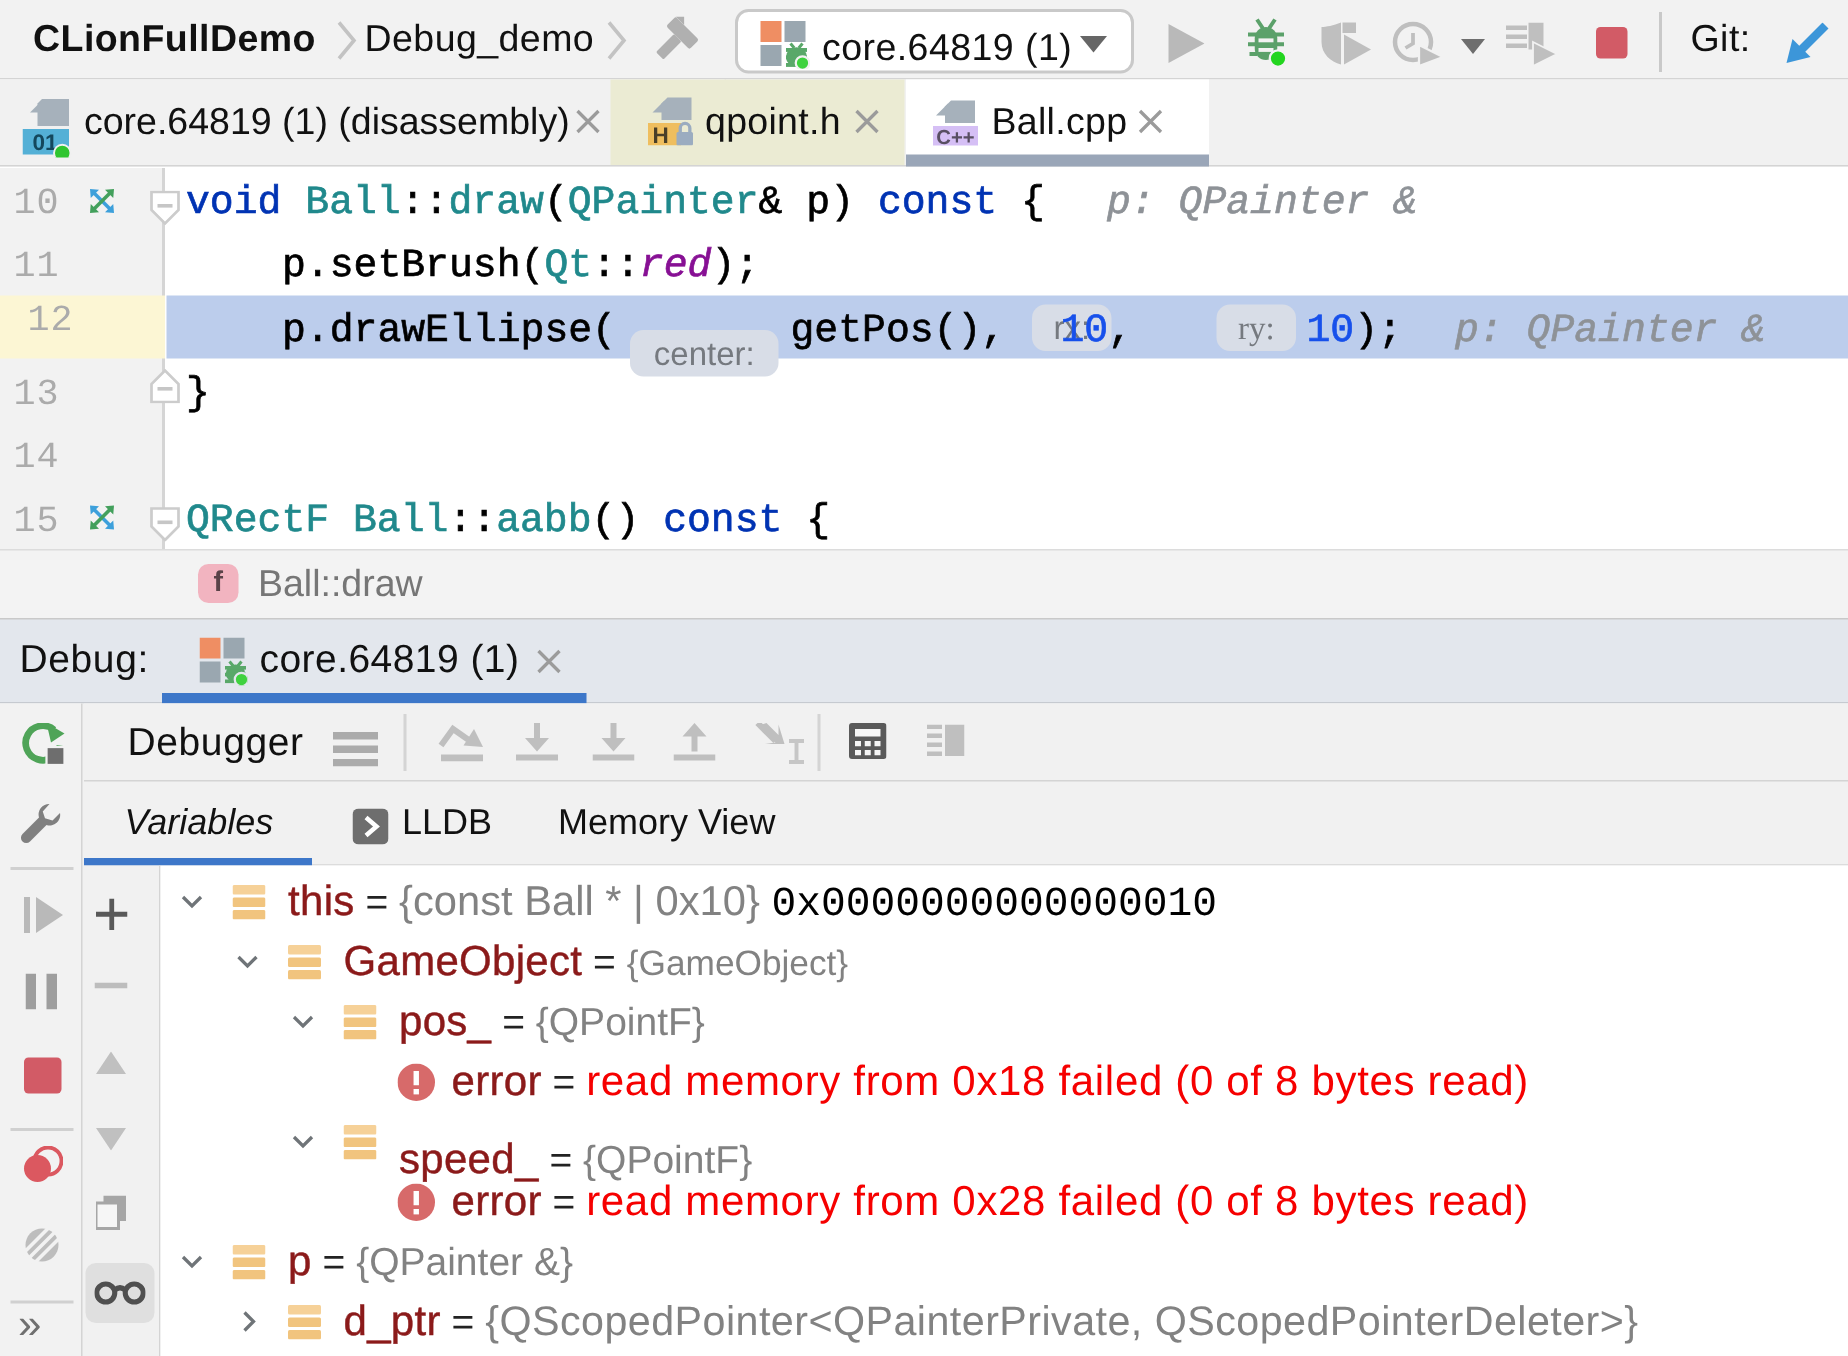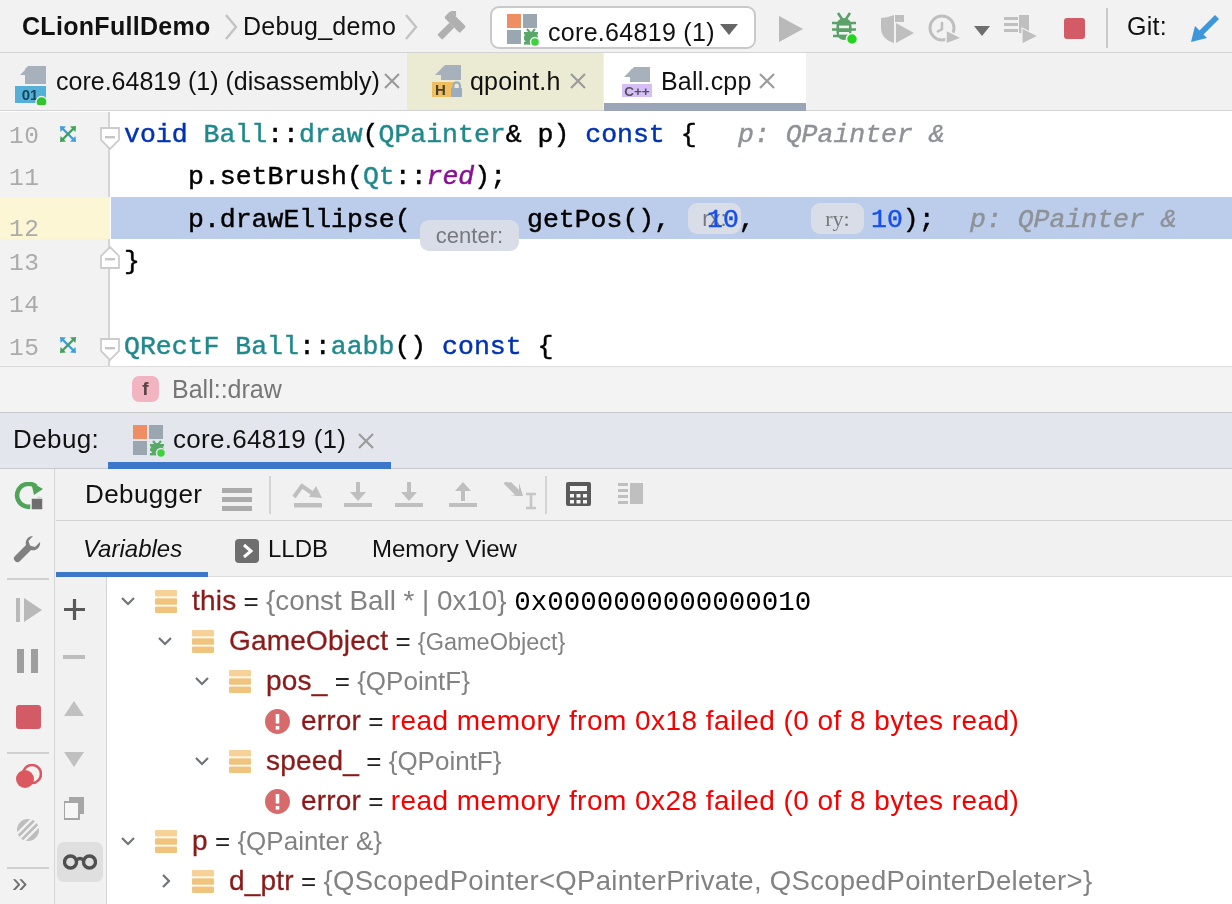--- a/index.html
+++ b/index.html
@@ -187,21 +187,21 @@
   </div>
 </div>
 
 <div id="editor" class="abs">
   <div id="gutter"></div>
 
   <div class="abs" style="left:0; top:84.6px; width:110px; height:42.3px; background:#fcf6d4;"></div>
   <div class="abs" style="left:111px; top:84.6px; width:1121px; height:42.3px; background:#bccdec;"></div>
   <div class="lnum" style="top:8px;">10</div>
   <div class="lnum" style="top:50.3px;">11</div>
-  <div class="lnum" style="top:101px;">12</div>
+  <div class="lnum" style="top:86px;text-align:right;">12</div>
   <div class="lnum" style="top:134.9px;">13</div>
   <div class="lnum" style="top:177.2px;">14</div>
   <div class="lnum" style="top:219.5px;">15</div>
 
   <svg class="abs" style="left:59px; top:13px;" width="18" height="18" viewBox="0 0 18 18">
     <g stroke="#3da0db" stroke-width="2.4" fill="#3da0db">
         <path d="M14.5 14.5 L3.5 3.5"></path>
         <path d="M1 1 L7 1.5 L1.5 7 Z" stroke="none"></path>
         <path d="M17 17 L11 16.5 L16.5 11 Z" stroke="none"></path>
       </g>
@@ -464,21 +464,21 @@
     </div>
     <div class="trow" style="top:164px;">
       <svg class="chev" style="left:87px;" viewBox="0 0 16 14">
           <path d="M2 4 L8 10 L14 4" stroke="#6f7478" stroke-width="2.2" fill="none"></path>
         </svg>
       <svg class="ticon" style="left:122px;" viewBox="0 0 22 23">
           <rect x="0" y="0" width="22" height="6.4" rx="1" fill="#f6d198"></rect>
           <rect x="0" y="8.3" width="22" height="6.4" rx="1" fill="#f1c47e"></rect>
           <rect x="0" y="16.6" width="22" height="6.4" rx="1" fill="#f1c47e"></rect>
         </svg>
-      <div class="ttext" style="left:159px;"><span class="vname">speed_</span><span class="veq"> = </span><span class="vval">{QPointF}</span></div>
+      <div class="ttext" style="left:159px;margin-top:12px;"><span class="vname">speed_</span><span class="veq"> = </span><span class="vval">{QPointF}</span></div>
     </div>
     <div class="trow" style="top:204px;">
       <svg class="abs" style="left:158px; top:8px;" width="25" height="25" viewBox="0 0 25 25">
           <circle cx="12.5" cy="12.5" r="12.5" fill="#d76a6a"></circle>
           <rect x="10.7" y="5" width="3.6" height="9.5" fill="#fff"></rect>
           <rect x="10.7" y="17" width="3.6" height="3.6" fill="#fff"></rect>
         </svg>
       <div class="ttext" style="left:194px;"><span class="vname">error</span><span class="veq"> = </span><span class="verr">read memory from 0x28 failed (0 of 8 bytes read)</span></div>
     </div>
     <div class="trow" style="top:244px;">

